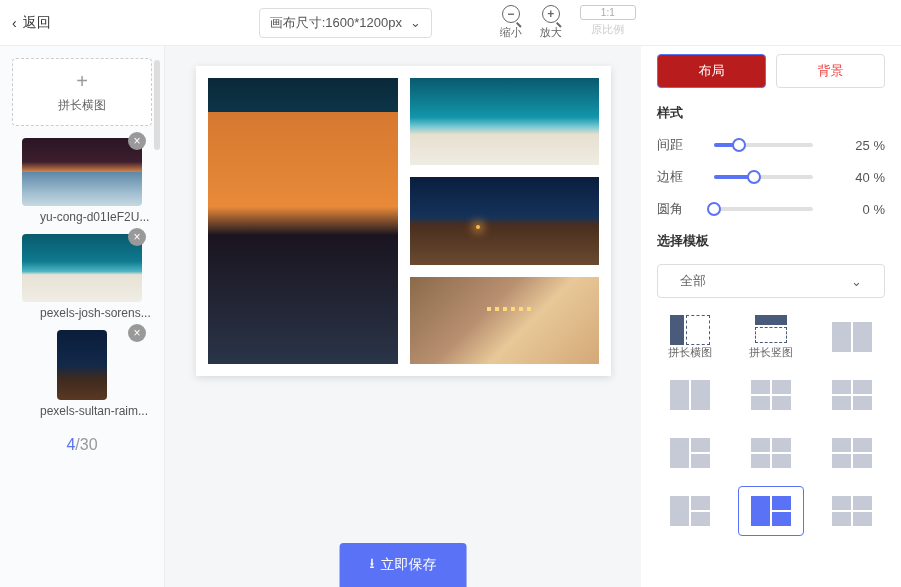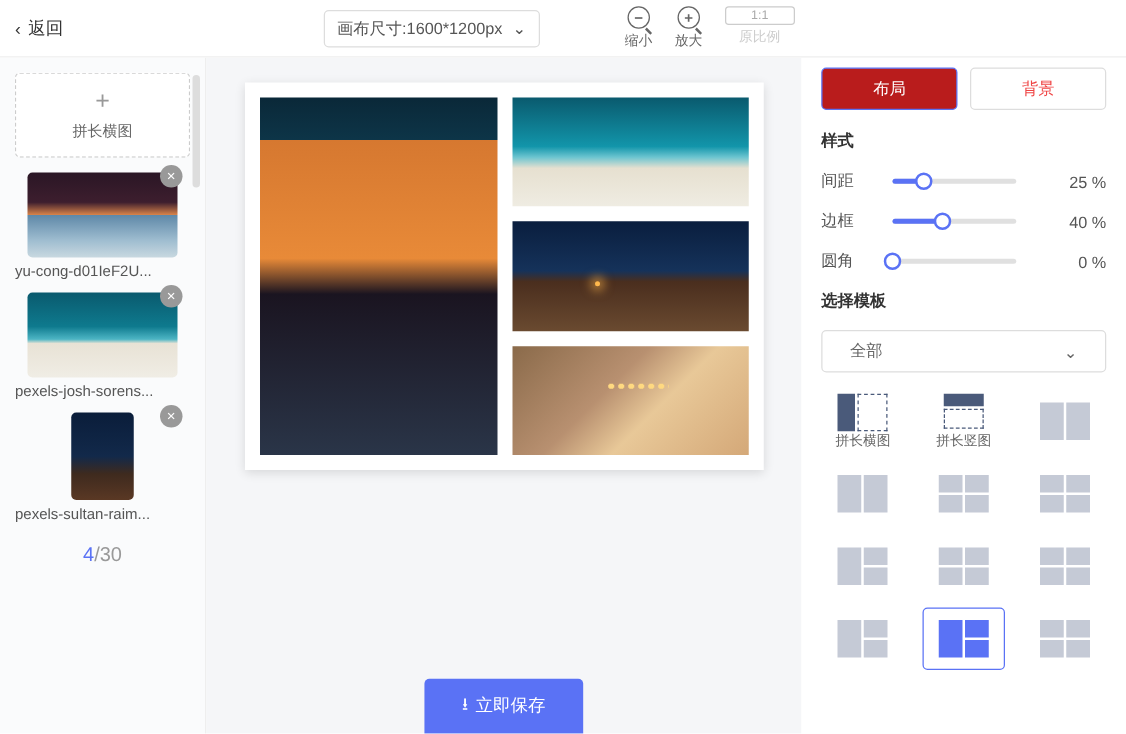--- a/index.html
+++ b/index.html
@@ -23,21 +23,21 @@
 .sidebar-left { width: 165px; background: #fafbfc; padding: 12px 12px 0; display: flex; flex-direction: column; position: relative; border-right: 1px solid #eee; }
 .sidebar-left::after { content: ''; position: absolute; right: 4px; top: 14px; width: 6px; height: 90px; background: #ddd; border-radius: 3px; }
 .add-file { border: 1px dashed #ccc; border-radius: 4px; height: 68px; display: flex; flex-direction: column; align-items: center; justify-content: center; gap: 6px; cursor: pointer; background: #fff; font-size: 12px; color: #666; margin-bottom: 12px; }
 .plus { font-size: 20px; color: #999; line-height: 1; }
 .thumb-item { margin-bottom: 10px; position: relative; }
 .thumb-img { width: 120px; height: 68px; border-radius: 4px; margin: 0 auto; display: block; }
 .th1 { background: linear-gradient(180deg, #2a1625 0%, #3d1e2e 35%, #d9844a 50%, #5e88a8 50%, #9fbdd0 80%, #c8d8e0 100%); }
 .th2 { background: linear-gradient(180deg, #0a5a6e 0%, #0e7a8e 40%, #4db5c4 55%, #e8e2d5 60%, #f0ede5 100%); }
 .th3 { width: 50px !important; height: 70px !important; background: linear-gradient(180deg, #0a1d3a 0%, #12294a 50%, #3e2a1e 70%, #5a3824 100%); }
 .thumb-close { position: absolute; top: -6px; right: 6px; width: 18px; height: 18px; border-radius: 50%; background: #999; color: #fff; font-size: 12px; display: flex; align-items: center; justify-content: center; cursor: pointer; }
-.thumb-label { font-size: 12px; color: #555; margin-top: 4px; white-space: nowrap; overflow: hidden; text-overflow: ellipsis; }
+.thumb-label { font-size: 12px; color: #555; margin-top: 4px; white-space: nowrap; overflow: hidden; text-overflow: ellipsis; margin-left: 28px; }
 .counter { text-align: center; font-size: 16px; color: #999; padding: 8px 0; }
 .counter .cur { color: #5a72f5; }
 
 
 .canvas-area { flex: 1; background: #f5f6f8; display: flex; align-items: flex-start; justify-content: center; padding: 20px 0; position: relative; }
 .canvas { width: 415px; height: 310px; background: #fff; box-shadow: 0 2px 8px rgba(0,0,0,.12); padding: 12px; display: flex; gap: 12px; }
 .c-left { width: 190px; background: linear-gradient(180deg, #0a2838 0%, #0d3548 12%, #d67830 12%, #e88a38 45%, #1a1420 55%, #2a3548 100%); }
 .c-right { flex: 1; display: flex; flex-direction: column; gap: 12px; }
 .cr1 { flex: 1; background: linear-gradient(180deg, #0a5a6e 0%, #1295aa 45%, #6dc5d0 55%, #e6e0d0 65%, #efece2 100%); }
 .cr2 { flex: 1; background: linear-gradient(180deg, #0a1e3e 0%, #15325a 45%, #4a2e1e 55%, #6a4a30 100%); position: relative; }

